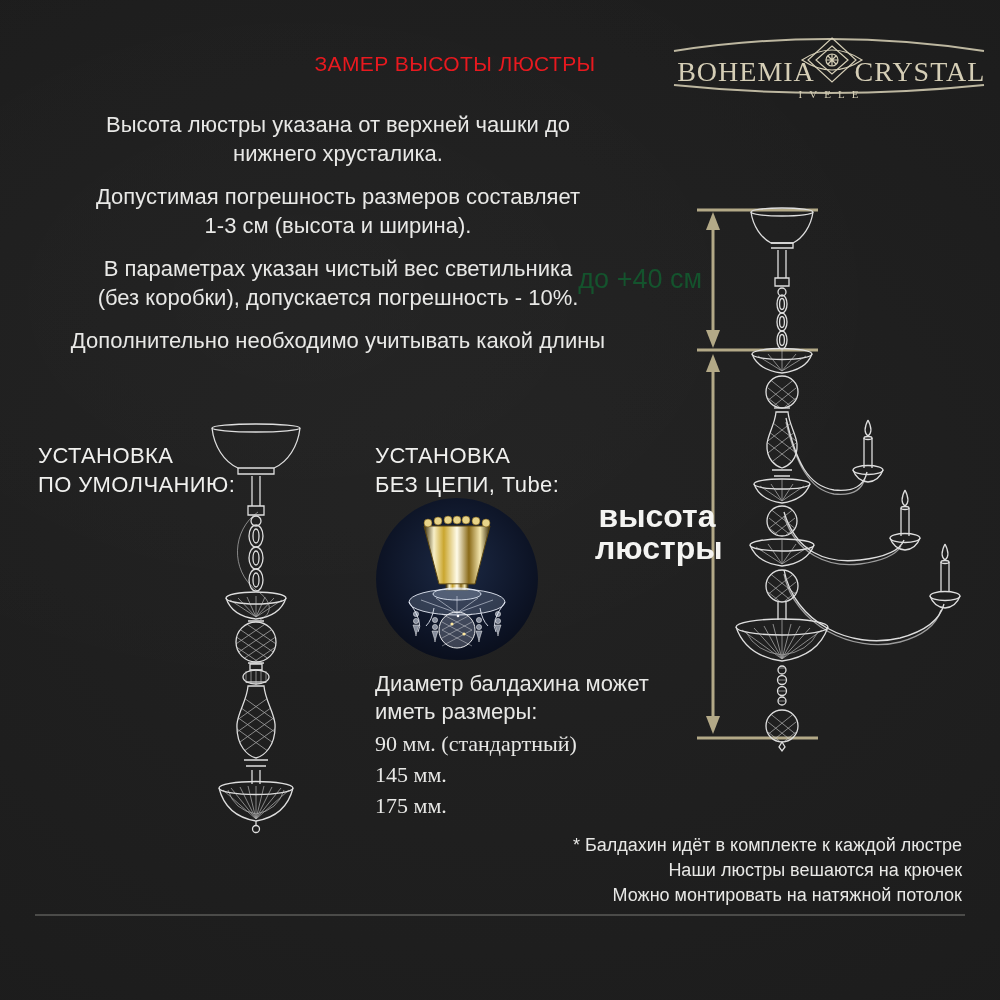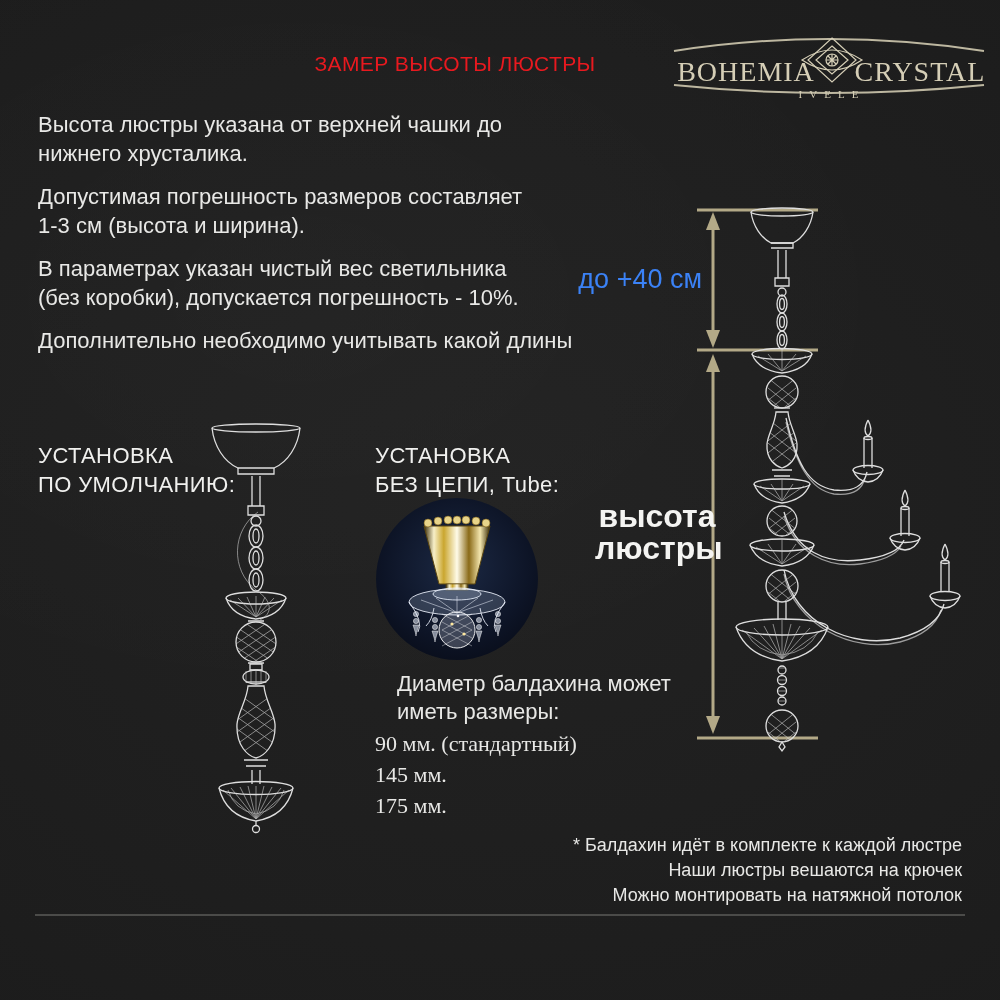--- a/index.html
+++ b/index.html
@@ -14,35 +14,35 @@
   .abs{position:absolute;}
   
   .title{
     left:295px;top:52px;width:320px;text-align:center;
     font-size:21px;font-weight:normal;letter-spacing:.4px;
   }
   
   .logo{left:668px;top:24px;width:322px;height:94px;}
   
   .intro{left:38px;top:110px;width:600px;font-size:22px;line-height:29px;}
-  .intro .para{margin-bottom:14px;}
+  .intro .para{margin-bottom:14px;text-align:center;}
   
   .sec-head{font-size:22px;line-height:29px;letter-spacing:.4px;color:#f0f0ee;}
   .sec-default{left:38px;top:441px;width:230px;}
   .sec-tube{left:375px;top:441px;width:230px;}
   
   .left-drawing{left:190px;top:418px;width:136px;height:420px;}
   .right-drawing{left:730px;top:200px;width:270px;height:600px;}
   .measure-svg{left:560px;top:190px;width:440px;height:580px;}
   .tube-photo{left:374px;top:496px;width:166px;height:166px;}
   
-  .canopy-intro{left:375px;top:670px;width:300px;font-size:22px;line-height:28px;margin-left:22px;}
+  .canopy-intro{left:375px;top:670px;width:300px;font-size:22px;line-height:28px;}
   .canopy-sizes{left:375px;top:728px;width:300px;font-size:22px;line-height:31px;font-family:Liberation Serif, serif;}
   
-  .chain-label{left:540px;top:264px;width:162px;text-align:right;font-size:27px;color:#3b82f6;}
+  .chain-label{left:540px;top:264px;width:162px;text-align:right;font-size:27px;color:#14532d;}
   .height-label{left:595px;top:500px;width:124px;text-align:center;font-size:32px;font-weight:600;line-height:32px;color:#f4f4f2;}
   
   .footnotes{right:38px;top:833px;width:640px;text-align:right;font-size:18px;line-height:24px;}
   .footnotes div{margin-bottom:1px;}
   
   .divider{left:35px;top:914px;width:930px;height:2px;background:#4b4b49;}
   svg{display:block;}
   .ln{stroke:#dedede;fill:none;stroke-width:1.3;}
   .ln-thin{stroke:#cfcfcf;fill:none;stroke-width:.8;opacity:.75;}
   .tan{stroke:#b3a987;fill:none;stroke-width:3;}

